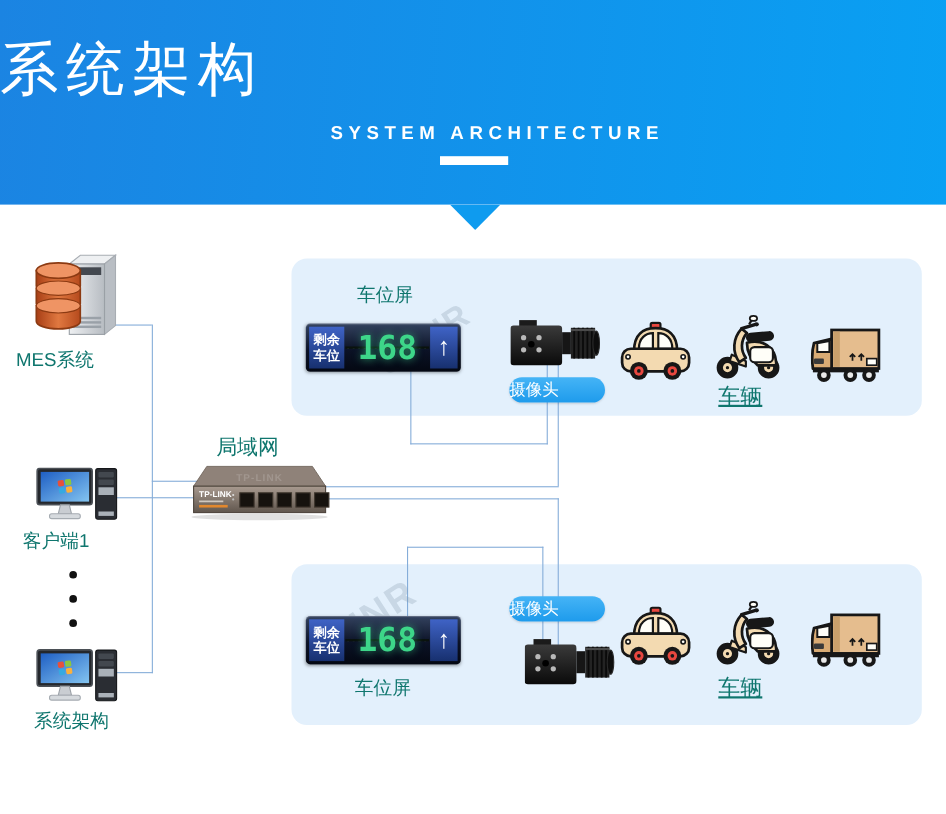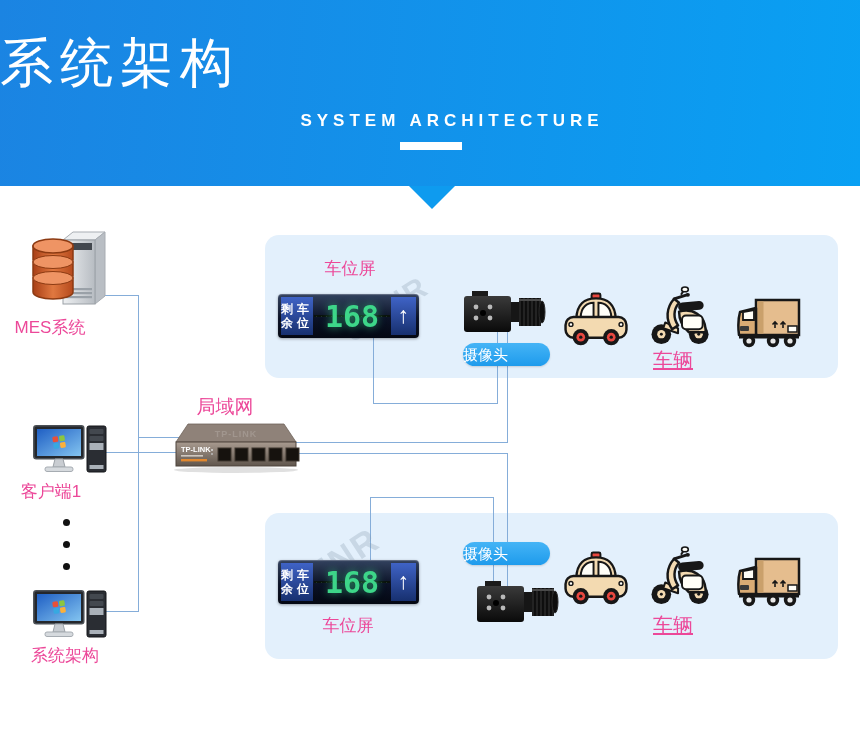--- a/index.html
+++ b/index.html
@@ -19,37 +19,37 @@
 
   
   .panel{position:absolute;left:265px;width:573px;background:#E3F0FC;border-radius:14px;}
   .panel-top{top:235px;height:143px;}
   .panel-bottom{top:513px;height:146px;}
 
   
   .ln{position:absolute;background:#85ADD9;}
 
   
-  .lbl{position:absolute;color:#ec4899;text-align:center;font-size:17px;}
+  .lbl{position:absolute;color:#0f766e;text-align:center;font-size:17px;}
   .lbl-lan{font-size:19px;}
   .lbl-veh{font-size:20px;text-decoration:underline;}
 
   
   .icon{position:absolute;}
 
   
   .dot{position:absolute;width:7px;height:7px;border-radius:50%;background:#111;}
 
   
   .display{position:absolute;width:141px;height:44px;box-sizing:border-box;padding:3px;
            display:flex;border-radius:4px;
            background:linear-gradient(180deg,#33425f,#0b1226 55%,#040812);
            box-shadow:0 1px 3px rgba(0,0,0,.35), inset 0 1px 1px rgba(255,255,255,.25);}
   .disp-side{width:32px;background:linear-gradient(180deg,#3F63C6,#17306F);color:#fff;
-           font-size:12px;font-weight:bold;display:flex;flex-direction:row;
+           font-size:12px;font-weight:bold;display:flex;flex-direction:column;
            align-items:center;justify-content:center;line-height:1.2;}
   .disp-screen{flex:1;margin:18px 1px;background-color:#0A120D;
            background-image:radial-gradient(rgba(90,140,100,.28) 1px,transparent 1.3px);
            background-size:5px 5px;color:#3DD689;font-family:"DejaVu Sans Mono",monospace;
            font-size:30px;font-weight:bold;display:flex;align-items:center;justify-content:center;
            text-shadow:0 0 8px rgba(61,214,137,.65);}
   .disp-arrow{width:25px;font-size:23px;justify-content:center;}
 
   
   .pill{position:absolute;width:87px;height:23px;border-radius:12px;color:#fff;font-size:15px;

